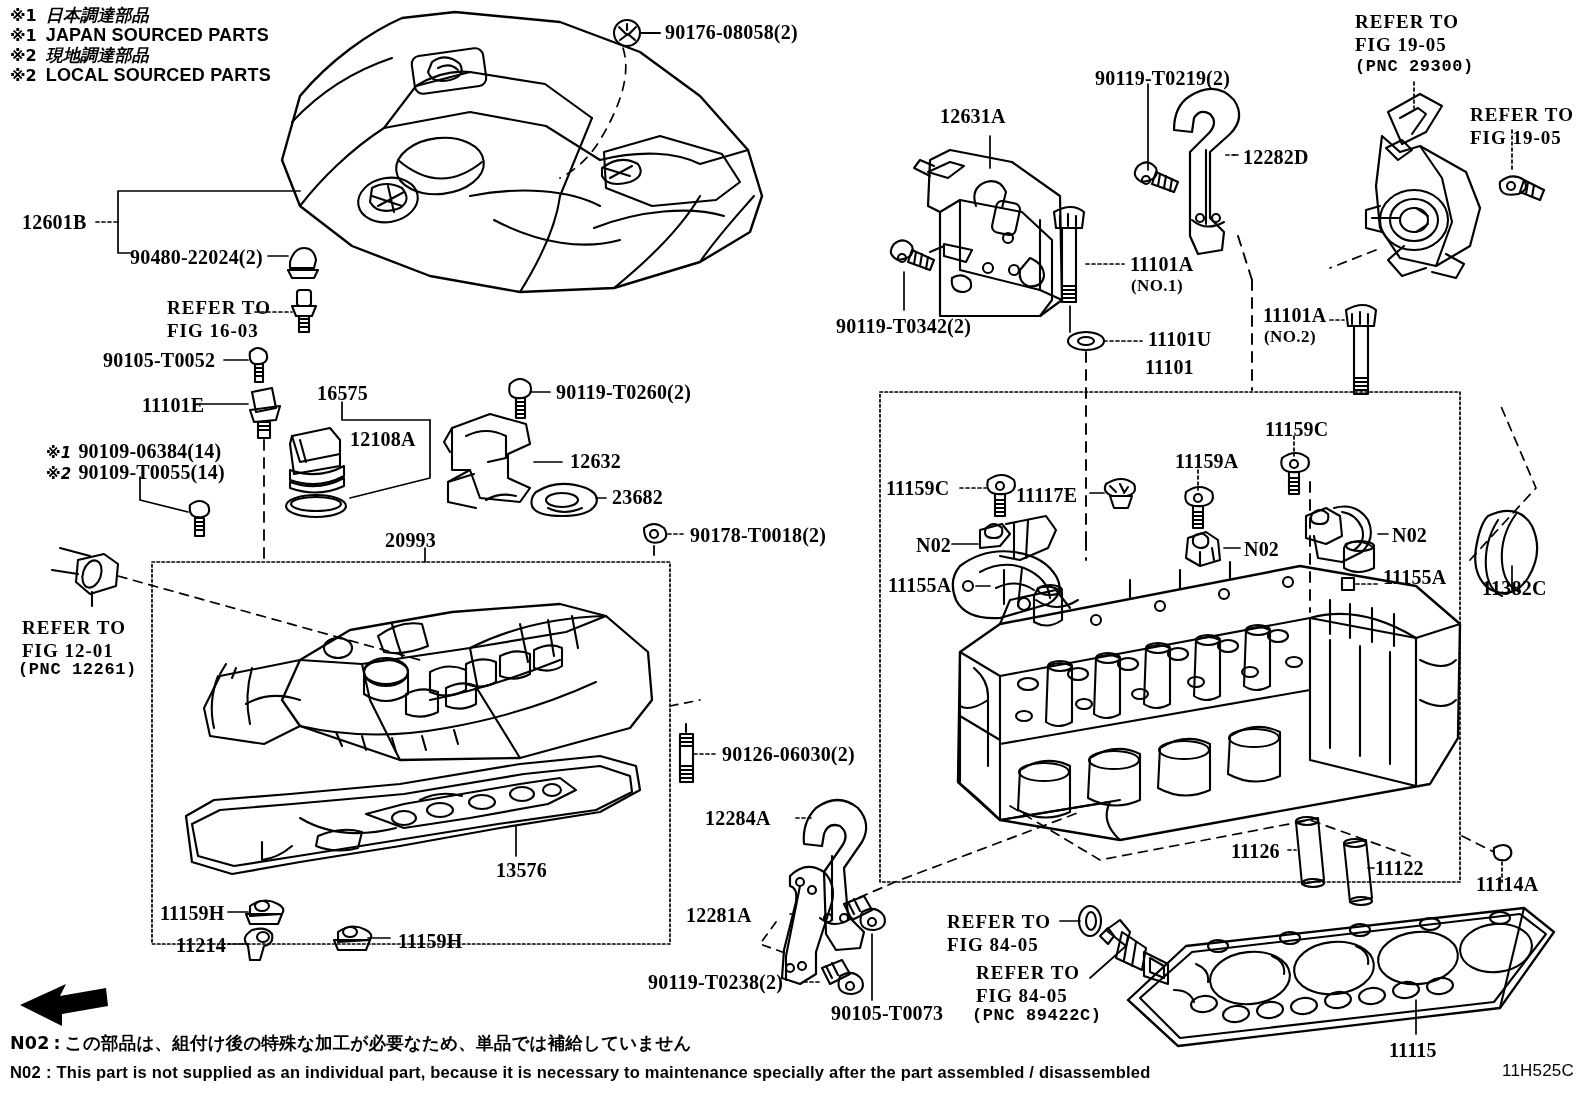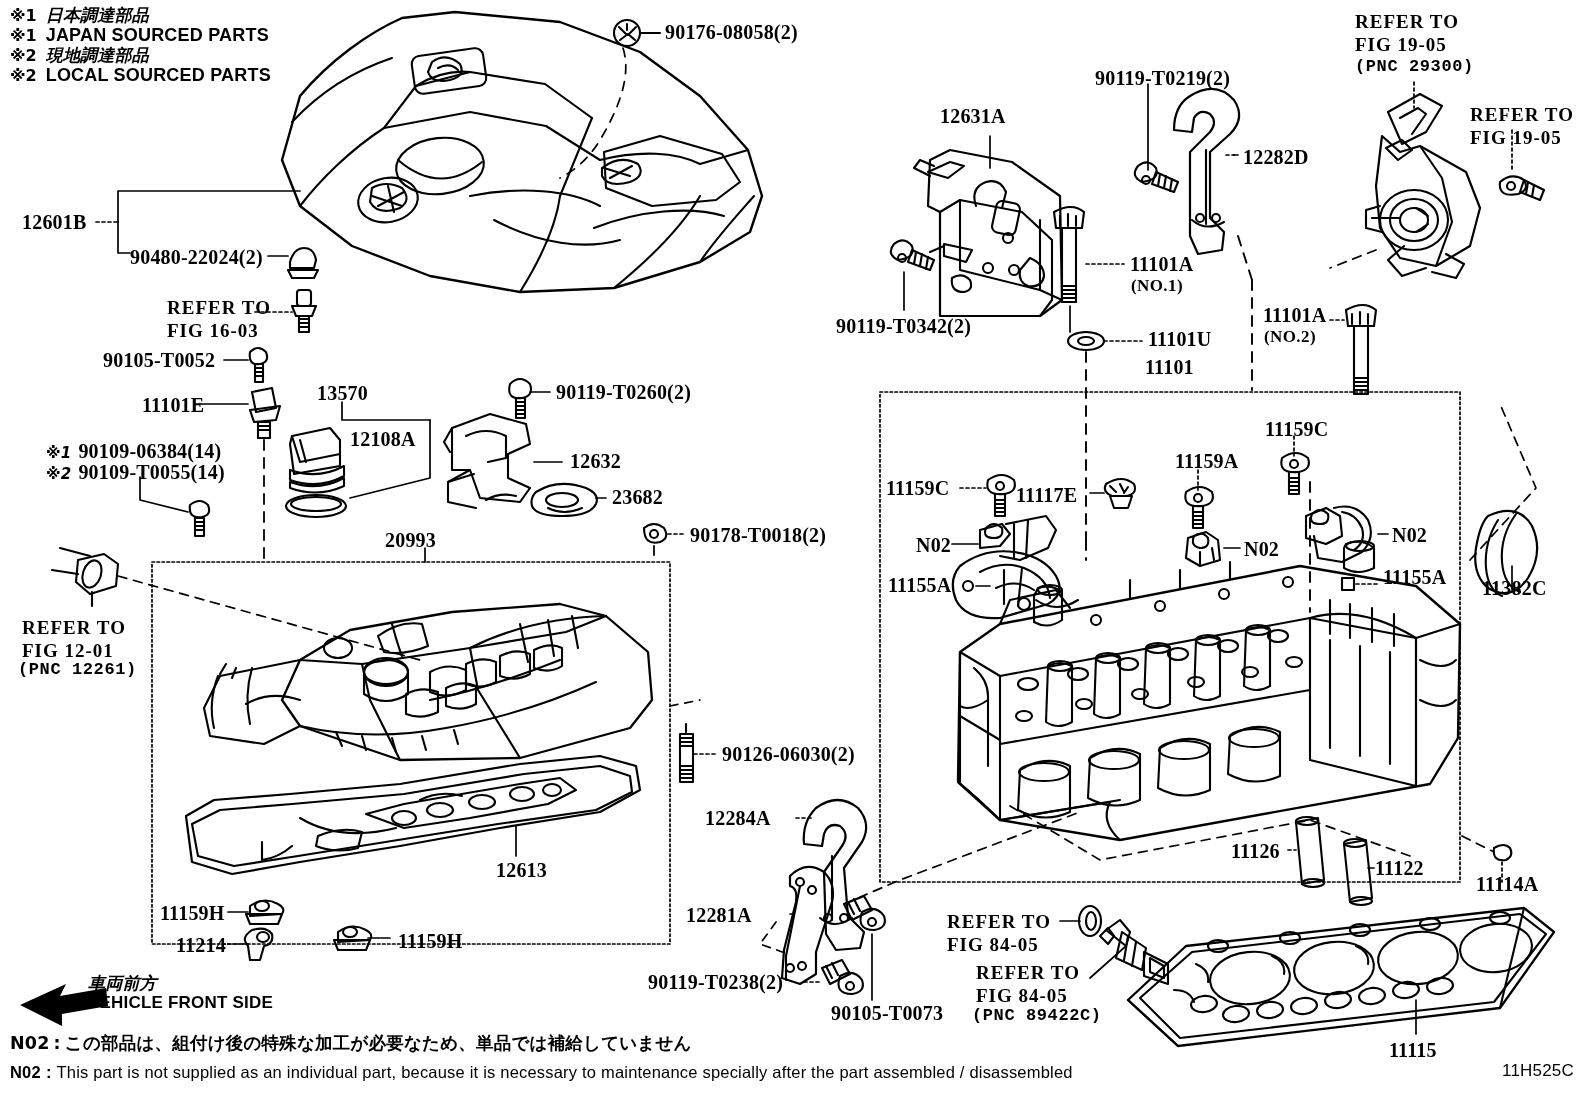--- a/index.html
+++ b/index.html
@@ -4,21 +4,21 @@
 <style>
   html,body{margin:0;padding:0;background:#fff;}
   body{width:1592px;height:1099px;position:relative;overflow:hidden;
        font-family:"Liberation Serif",serif;color:#000;}
   #stage{position:absolute;left:0;top:0;width:1592px;height:1099px;}
   svg.layer{position:absolute;left:0;top:0;width:1592px;height:1099px;overflow:visible;}
   .lbl{position:absolute;white-space:pre;font-family:"Liberation Serif",serif;
        font-weight:bold;font-size:20px;line-height:1.06;letter-spacing:.2px;}
   .lbl.jp{font-family:"DejaVu Sans",sans-serif;font-weight:bold;font-size:17px;font-style:italic;}
   .lbl.jpnote{font-family:"DejaVu Sans",sans-serif;font-weight:bold;font-size:17.5px;}
-  .lbl.ennote{font-family:"Liberation Sans",sans-serif;font-weight:normal;font-size:16.5px;}
+  .lbl.ennote{font-family:"Liberation Sans",sans-serif;font-weight:bold;font-size:16.5px;}
   .lbl.hdr-en{font-family:"Liberation Sans",sans-serif;font-weight:bold;font-size:18px;}
   .lbl.vfs{font-family:"Liberation Sans",sans-serif;font-weight:bold;font-size:17px;}
   .lbl.code{font-family:"Liberation Sans",sans-serif;font-weight:normal;font-size:17px;}
   .lbl.refer{font-size:19px;letter-spacing:1px;line-height:1.22;}
   .lbl.pnc{font-size:17px;letter-spacing:.6px;font-family:Liberation Mono, monospace;}
   .lbl.no{font-size:17px;letter-spacing:.4px;}
   .hdr-block{position:absolute;left:10px;top:6px;}
   .hdr-row{display:flex;align-items:baseline;gap:9px;height:20px;}
   .hdr-row .mk{font-family:"DejaVu Sans",sans-serif;font-weight:bold;font-size:16px;}
 </style>
@@ -602,42 +602,42 @@
   </svg>
 
   <div>
     <div class="lbl" style="left:22px;top:212px">12601B</div>
     <div class="lbl" style="left:130px;top:247px">90480-22024(2)</div>
     <div class="lbl" style="left:665px;top:22px">90176-08058(2)</div>
     <div class="lbl refer" style="left:167px;top:296px">REFER TO
 FIG 16-03</div>
     <div class="lbl" style="left:103px;top:350px">90105-T0052</div>
     <div class="lbl" style="left:142px;top:395px">11101E</div>
-    <div class="lbl" style="left:317px;top:383px">13570</div>
+    <div class="lbl" style="left:317px;top:383px">16575</div>
     <div class="lbl" style="left:350px;top:429px">12108A</div>
 
     <div style="position:absolute;left:46px;top:441px;display:flex;gap:7px;align-items:baseline">
       <span class="lbl jp" style="position:static;font-size:15px">※1</span>
       <span class="lbl" style="position:static">90109-06384(14)</span>
     </div>
     <div style="position:absolute;left:46px;top:462px;display:flex;gap:7px;align-items:baseline">
       <span class="lbl jp" style="position:static;font-size:15px">※2</span>
       <span class="lbl" style="position:static">90109-T0055(14)</span>
     </div>
 
     <div class="lbl" style="left:556px;top:382px">90119-T0260(2)</div>
     <div class="lbl" style="left:570px;top:451px">12632</div>
     <div class="lbl" style="left:612px;top:487px">23682</div>
     <div class="lbl" style="left:690px;top:525px">90178-T0018(2)</div>
     <div class="lbl" style="left:385px;top:530px">20993</div>
     <div class="lbl refer" style="left:22px;top:616px">REFER TO
 FIG 12-01</div>
     <div class="lbl pnc" style="left:18px;top:661px">(PNC 12261)</div>
     <div class="lbl" style="left:722px;top:744px">90126-06030(2)</div>
-    <div class="lbl" style="left:496px;top:860px">12613</div>
+    <div class="lbl" style="left:496px;top:860px">13576</div>
     <div class="lbl" style="left:160px;top:903px">11159H</div>
     <div class="lbl" style="left:176px;top:935px">11214</div>
     <div class="lbl" style="left:398px;top:931px">11159H</div>
 
     <div class="lbl" style="left:940px;top:106px">12631A</div>
     <div class="lbl" style="left:836px;top:316px">90119-T0342(2)</div>
     <div class="lbl" style="left:1095px;top:68px">90119-T0219(2)</div>
     <div class="lbl" style="left:1243px;top:147px">12282D</div>
     <div class="lbl" style="left:1130px;top:254px">11101A</div>
     <div class="lbl no" style="left:1131px;top:277px">(NO.1)</div>
@@ -669,24 +669,20 @@
     <div class="lbl" style="left:648px;top:972px">90119-T0238(2)</div>
     <div class="lbl" style="left:831px;top:1003px">90105-T0073</div>
     <div class="lbl refer" style="left:947px;top:910px">REFER TO
 FIG 84-05</div>
     <div class="lbl refer" style="left:976px;top:961px">REFER TO
 FIG 84-05</div>
     <div class="lbl pnc" style="left:972px;top:1007px">(PNC 89422C)</div>
     <div class="lbl" style="left:1389px;top:1040px">11115</div>
   </div>
 
-  <div style="position:absolute;left:88px;top:974px">
-    <div class="lbl jp" style="position:static;font-size:17px">車両前方</div>
-    <div class="lbl vfs" style="position:static;margin-top:2px">VEHICLE FRONT SIDE</div>
-  </div>
 
   <div style="position:absolute;left:10px;top:1034px;display:flex;gap:4px;align-items:baseline">
     <span class="lbl jpnote" style="position:static">N02</span>
     <span class="lbl jpnote" style="position:static">:</span>
     <span class="lbl jpnote" style="position:static">この部品は、組付け後の特殊な加工が必要なため、単品では補給していません</span>
   </div>
   <div style="position:absolute;left:10px;top:1064px;display:flex;gap:5px;align-items:baseline">
     <span class="lbl ennote" style="position:static;font-weight:bold">N02</span>
     <span class="lbl ennote" style="position:static;font-weight:bold">:</span>
     <span class="lbl ennote" style="position:static">This part is not supplied as an individual part, because it is necessary to maintenance specially after the part assembled / disassembled</span>

